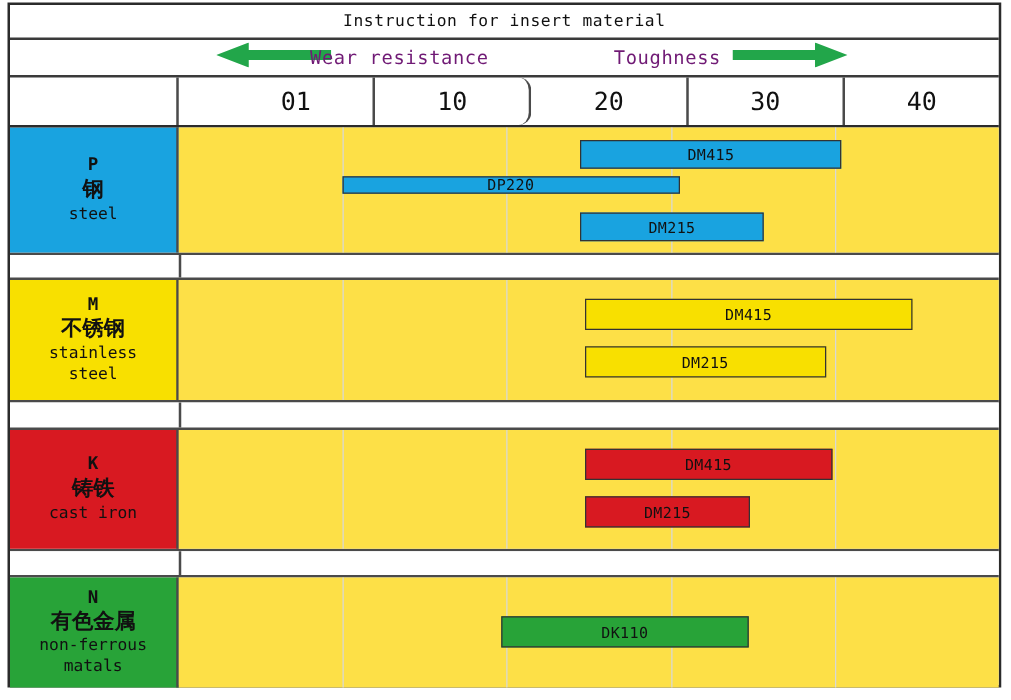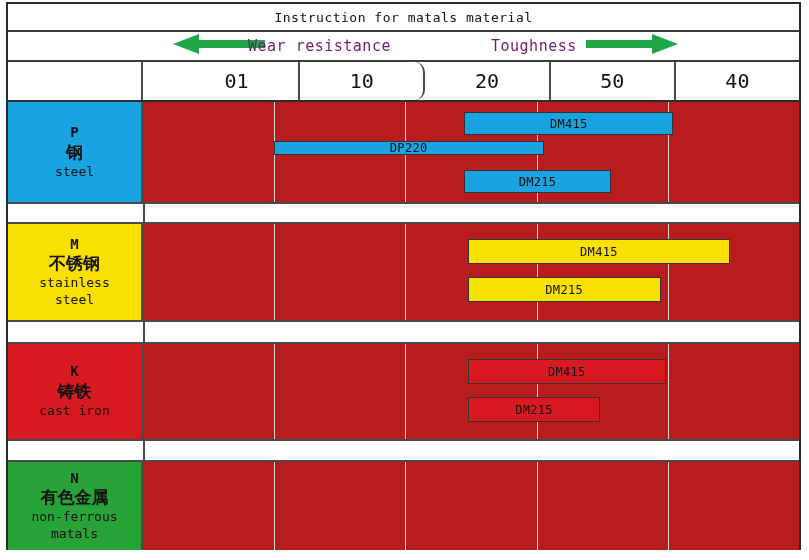--- a/index.html
+++ b/index.html
@@ -106,21 +106,21 @@
     line-height: 1.28;
   }
   .cat-letter { font-size: 14px; font-weight: 700; }
   .cat-cn     { font-size: 17px; font-weight: 700; }
   .cat-en     { font-size: 13px; }
 
   .plot-cell {
     position: relative;
     flex: 1 1 auto;
     box-sizing: border-box;
-    background: #b91c1c;
+    background: #fde047;
   }
   .gridline {
     position: absolute;
     top: 0;
     bottom: 0;
     width: 0;
     border-left: 1px solid #d8d8d8;
   }
 
   .bar {
@@ -149,21 +149,21 @@
     border-right: 2px solid #4a4a4a;
   }
   .spacer-right { flex: 1 1 auto; }
 </style>
 </head>
 <body>
 
 <div id="chart-root">
 
   <div class="row title-row">
-    <div class="title-text">Instruction for matals material</div>
+    <div class="title-text">Instruction for insert material</div>
   </div>
 
   <div class="row arrow-row">
     <div class="arrow-inner">
       <span class="arrow-glyph" style="left:165px;">
         <svg width="92" height="20" viewBox="0 0 92 20">
           <polygon points="0,10 26,0 26,6 92,6 92,14 26,14 26,20" fill="#22a64a"></polygon>
         </svg>
       </span>
       <span class="arrow-label" style="left:240px;">Wear resistance</span>
@@ -174,21 +174,21 @@
         </svg>
       </span>
     </div>
   </div>
 
   <div class="row head-row">
     <div class="head-cell blank" style="width:135px;flex:0 0 135px;"></div>
     <div class="head-cell" style="flex:1 1 0;padding-left:32px;">01</div>
     <div class="head-cell" style="flex:1 1 0;border-radius:10px;">10</div>
     <div class="head-cell" style="flex:1 1 0;">20</div>
-    <div class="head-cell" style="flex:1 1 0;">50</div>
+    <div class="head-cell" style="flex:1 1 0;">30</div>
     <div class="head-cell" style="flex:1 1 0;">40</div>
   </div>
 
   <div class="data-row" style="height:100px;">
     <div class="cat-cell" style="background: rgb(25, 163, 224);">
       <span class="cat-letter">P</span>
       <span class="cat-cn">钢</span>
       <span class="cat-en">steel</span>
     </div>
     <div class="plot-cell">
@@ -269,16 +269,19 @@
       <span class="cat-letter">N</span>
       <span class="cat-cn">有色金属</span>
       <span class="cat-en" style="white-space:pre-line;">non-ferrous
 matals</span>
     </div>
     <div class="plot-cell">
       <div class="gridline" style="left:20%;"></div>
       <div class="gridline" style="left:40%;"></div>
       <div class="gridline" style="left:60%;"></div>
       <div class="gridline" style="left:80%;"></div>
+      <div class="bar" style="left:39.3%;width:30.2%;top:31px;height:25px;background:#28a338;">
+        <span>DK110</span>
+      </div>
     </div>
   </div>
 
 </div>
 
 </body></html>

